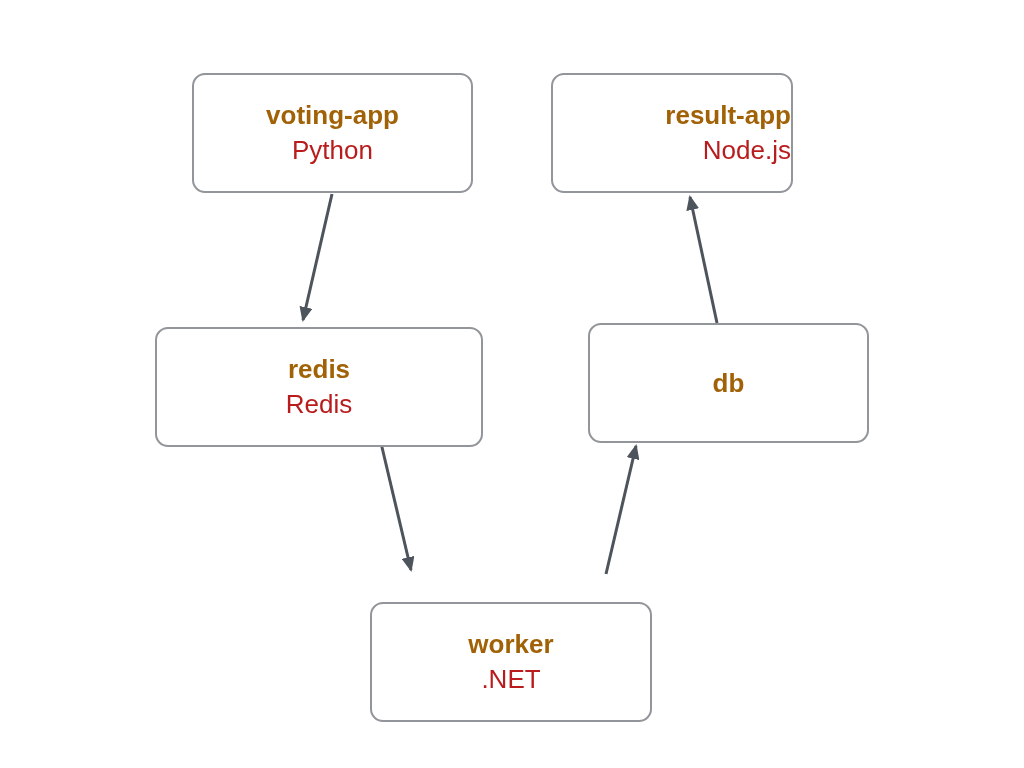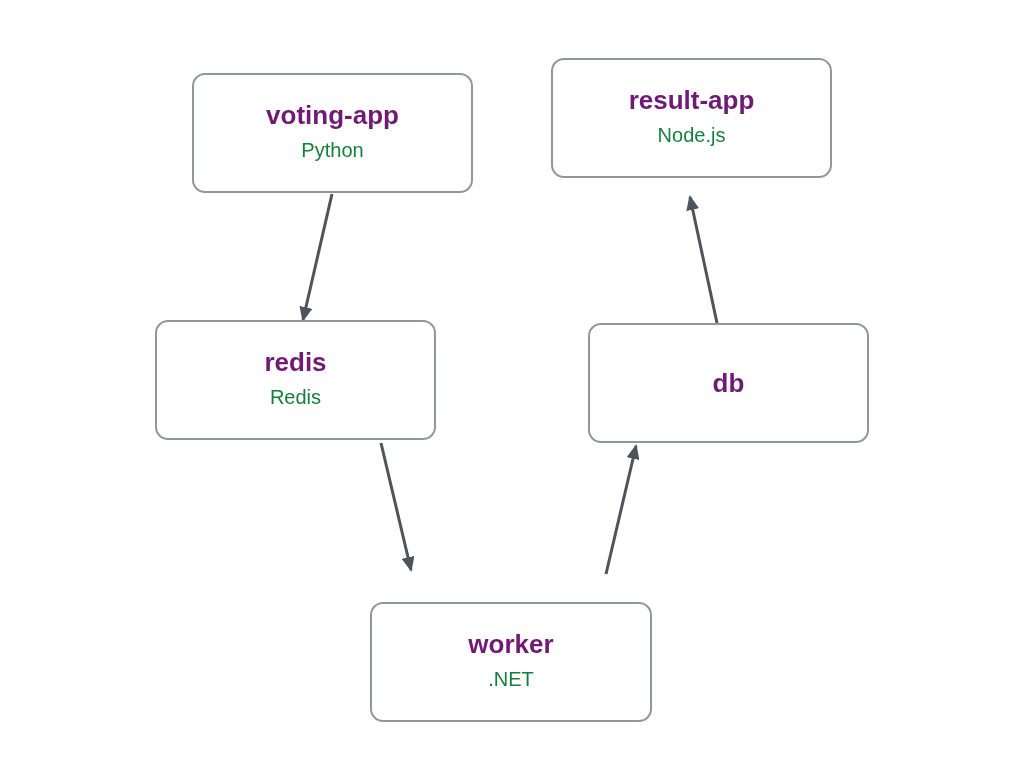--- a/index.html
+++ b/index.html
@@ -30,28 +30,28 @@
     border-radius: 13px;
     display: flex;
     flex-direction: column;
     align-items: center;
     justify-content: center;
     text-align: center;
   }
   .node .node-title {
     font-size: 26px;
     font-weight: 700;
-    color: #701a75;
+    color: #a16207;
     line-height: 35px;
     white-space: nowrap;
   }
   .node .node-subtitle {
-    font-size: 20px;
+    font-size: 26px;
     font-weight: 400;
-    color: #15803d;
+    color: #b91c1c;
     line-height: 35px;
     white-space: nowrap;
   }
   .edge-line {
     fill: none;
   }
 </style>
 </head>
 <body>
 
@@ -67,25 +67,25 @@
         <line x1="381" y1="443" x2="411" y2="570" stroke="#4d545c" stroke-width="3" marker-end="url(#arrowhead)" class="edge-line"></line>
         <line x1="606" y1="574" x2="636" y2="446" stroke="#4d545c" stroke-width="3" marker-end="url(#arrowhead)" class="edge-line"></line>
         <line x1="717" y1="323" x2="690" y2="197" stroke="#4d545c" stroke-width="3" marker-end="url(#arrowhead)" class="edge-line"></line>
       </g>
   </svg>
 
 <div class="node" style="left: 192px; top: 73px; width: 281px; height: 120px; border-color: rgb(146, 149, 154); background: rgb(255, 255, 255);">
       <div class="node-title">voting-app</div>
       <div class="node-subtitle">Python</div>
     </div>
-    <div class="node" style="left: 551px; top: 58px; width: 281px; height: 120px; border-color: rgb(146, 149, 154); background: rgb(255, 255, 255);">
+    <div class="node" style="left: 551px; top: 73px; width: 242px; height: 120px; border-color: rgb(146, 149, 154); background: rgb(255, 255, 255); align-items: flex-end;">
       <div class="node-title">result-app</div>
       <div class="node-subtitle">Node.js</div>
     </div>
-    <div class="node" style="left: 155px; top: 320px; width: 281px; height: 120px; border-color: rgb(146, 149, 154); background: rgb(255, 255, 255);">
+    <div class="node" style="left: 155px; top: 327px; width: 328px; height: 120px; border-color: rgb(146, 149, 154); background: rgb(255, 255, 255);">
       <div class="node-title">redis</div>
       <div class="node-subtitle">Redis</div>
     </div>
     <div class="node" style="left: 588px; top: 323px; width: 281px; height: 120px; border-color: rgb(146, 149, 154); background: rgb(255, 255, 255); gap: 11px;">
       <div class="node-title">db</div>
     </div>
     <div class="node" style="left: 370px; top: 602px; width: 282px; height: 120px; border-color: rgb(146, 149, 154); background: rgb(255, 255, 255);">
       <div class="node-title">worker</div>
       <div class="node-subtitle">.NET</div>
     </div>

